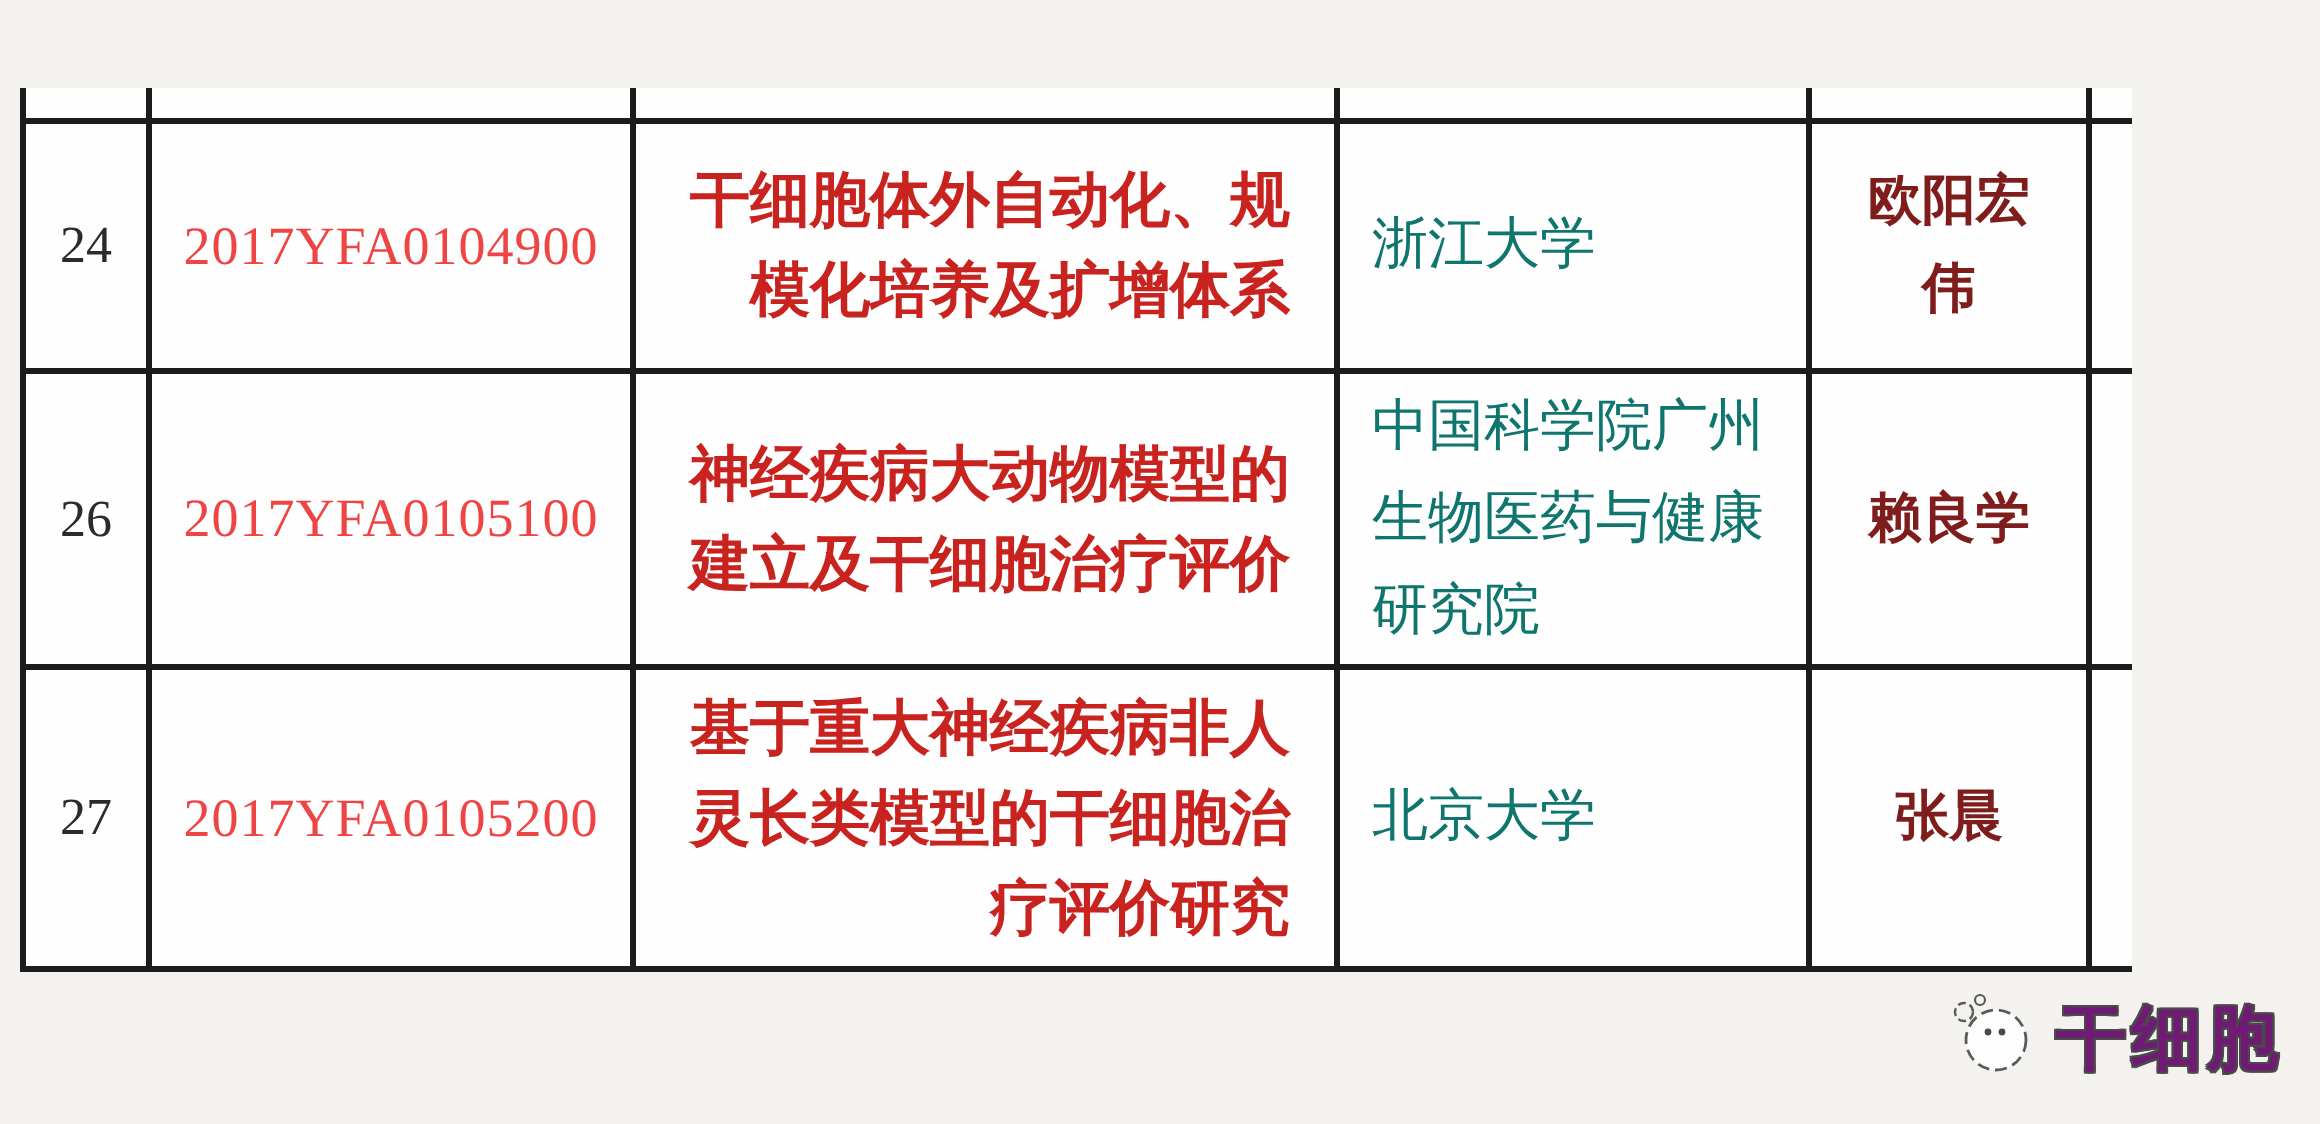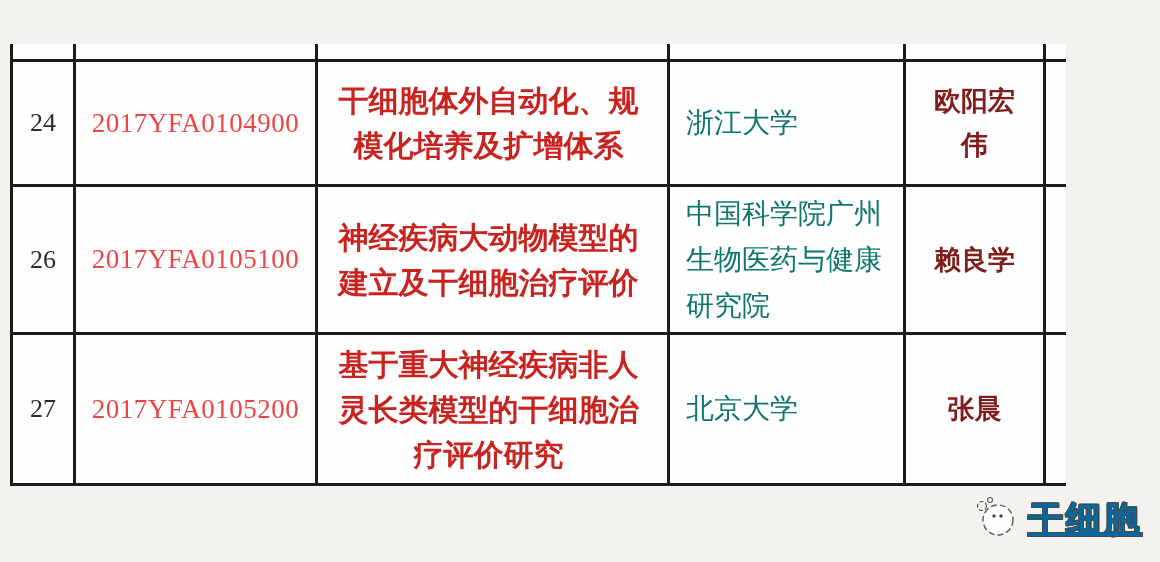--- a/index.html
+++ b/index.html
@@ -41,21 +41,21 @@
     font-family:"Liberation Serif", serif;
     font-size:27px;color:#ef4444;
     letter-spacing:0.5px;
   }
   .c-title{
     padding:2px 22px 2px 14px;
     font-family:"DejaVu Sans", sans-serif;
     font-weight:bold;
     font-size:30px;color:#c9231f;
     line-height:45px;
-    text-align:center;
+    text-align:right;
     word-break:normal;
   }
   .c-inst{
     padding:2px 8px 2px 16px;
     font-family:"Liberation Serif", serif;
     font-size:28px;color:#0f766e;
     line-height:46px;
     text-align:left;
   }
   .c-name{
@@ -79,28 +79,27 @@
   .watermark{
     position:absolute;left:972px;top:494px;
     display:flex;align-items:center;
     z-index:5;pointer-events:none;
   }
   .watermark .wm-icon{margin-right:10px;}
   .watermark .wm-text{
     font-family:"DejaVu Sans", sans-serif;
     font-weight:bold;
     font-size:35px;
-    color:#0369a1;
+    color:#701a75;
     letter-spacing:3px;
     text-shadow:
       -1px -1px 0 #4a4a4a, 1px -1px 0 #4a4a4a,
       -1px  1px 0 #4a4a4a, 1px  1px 0 #4a4a4a,
        0 -1px 0 #4a4a4a, 0 1px 0 #4a4a4a,
       -1px 0 0 #4a4a4a, 1px 0 0 #4a4a4a;
-    text-decoration: underline;
   }
 </style>
 </head>
 <body>
 
 <div class="page">
   <div class="table-clip">
     <table class="grant-table">
       <colgroup>
         <col style="width:63px">

